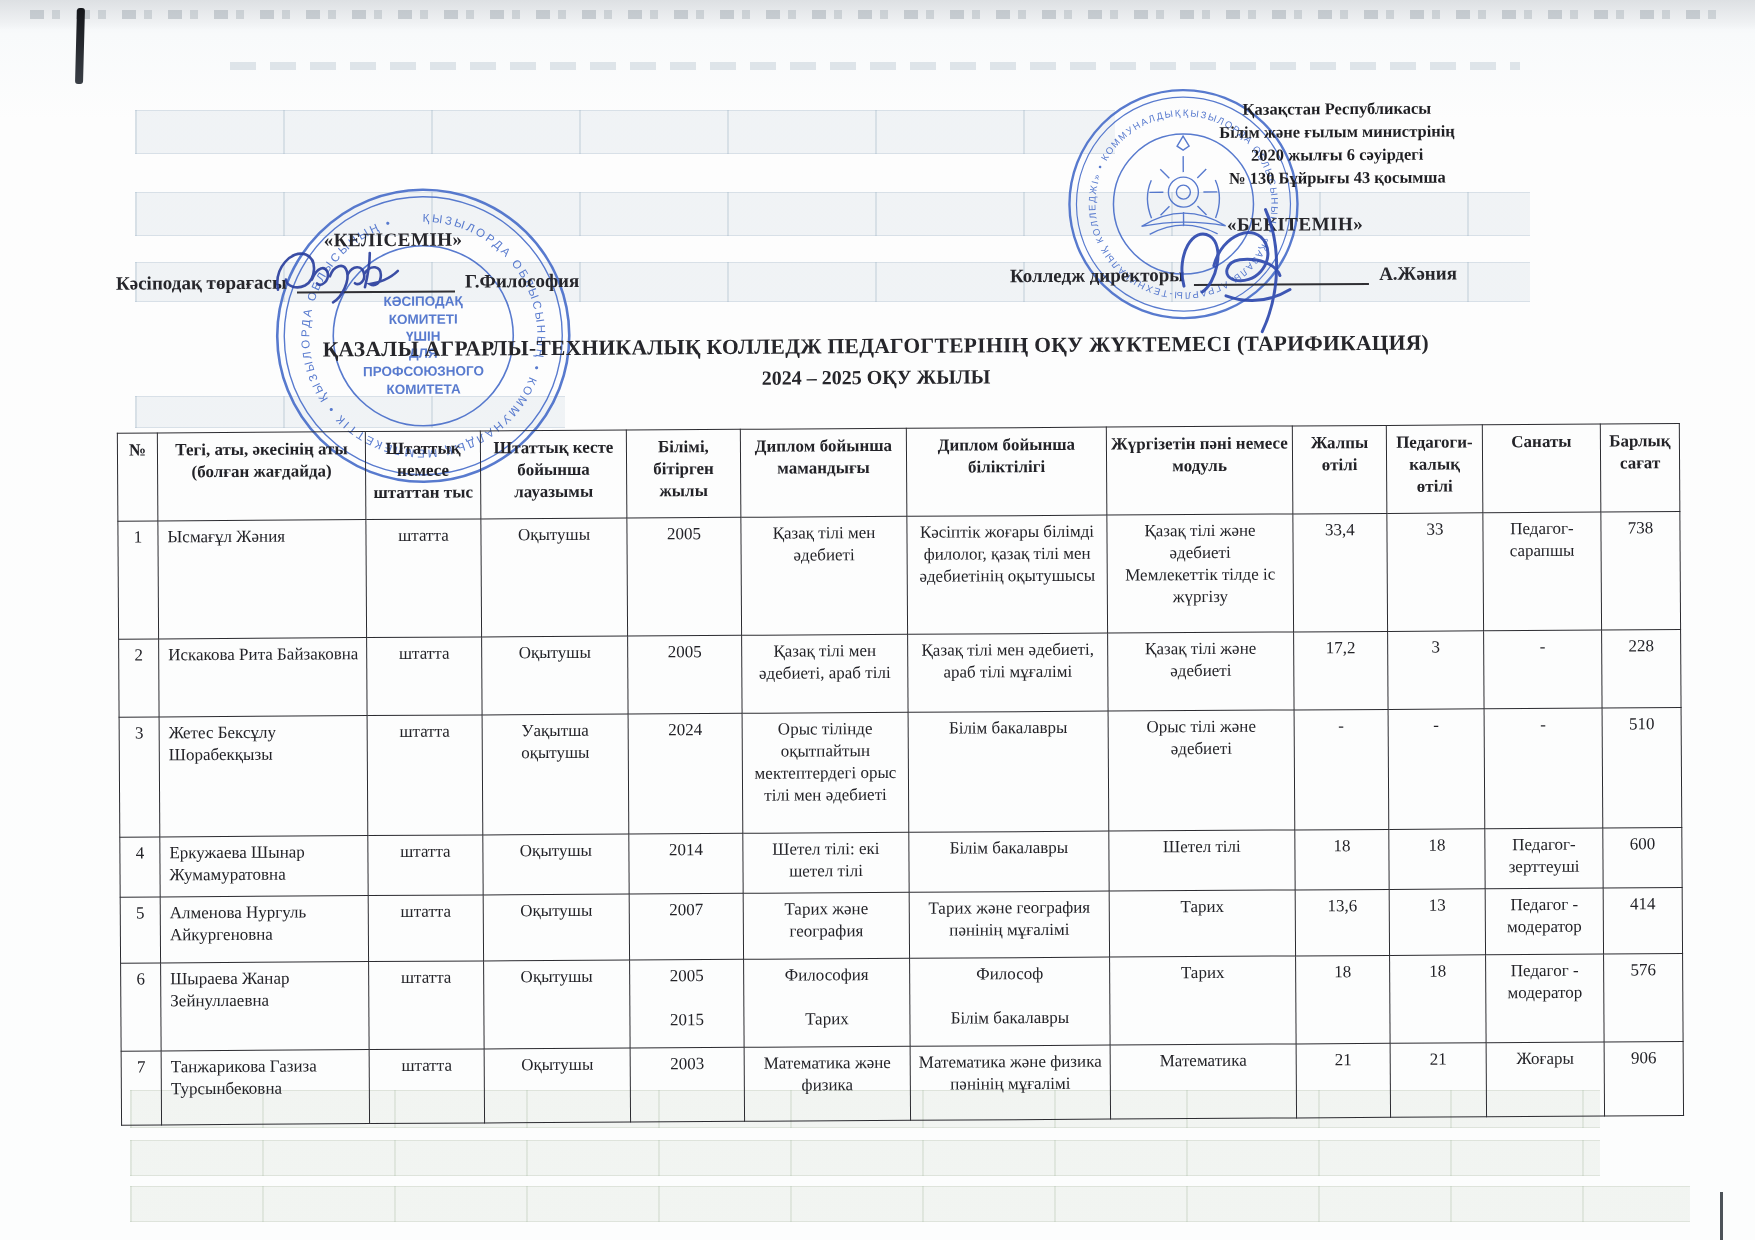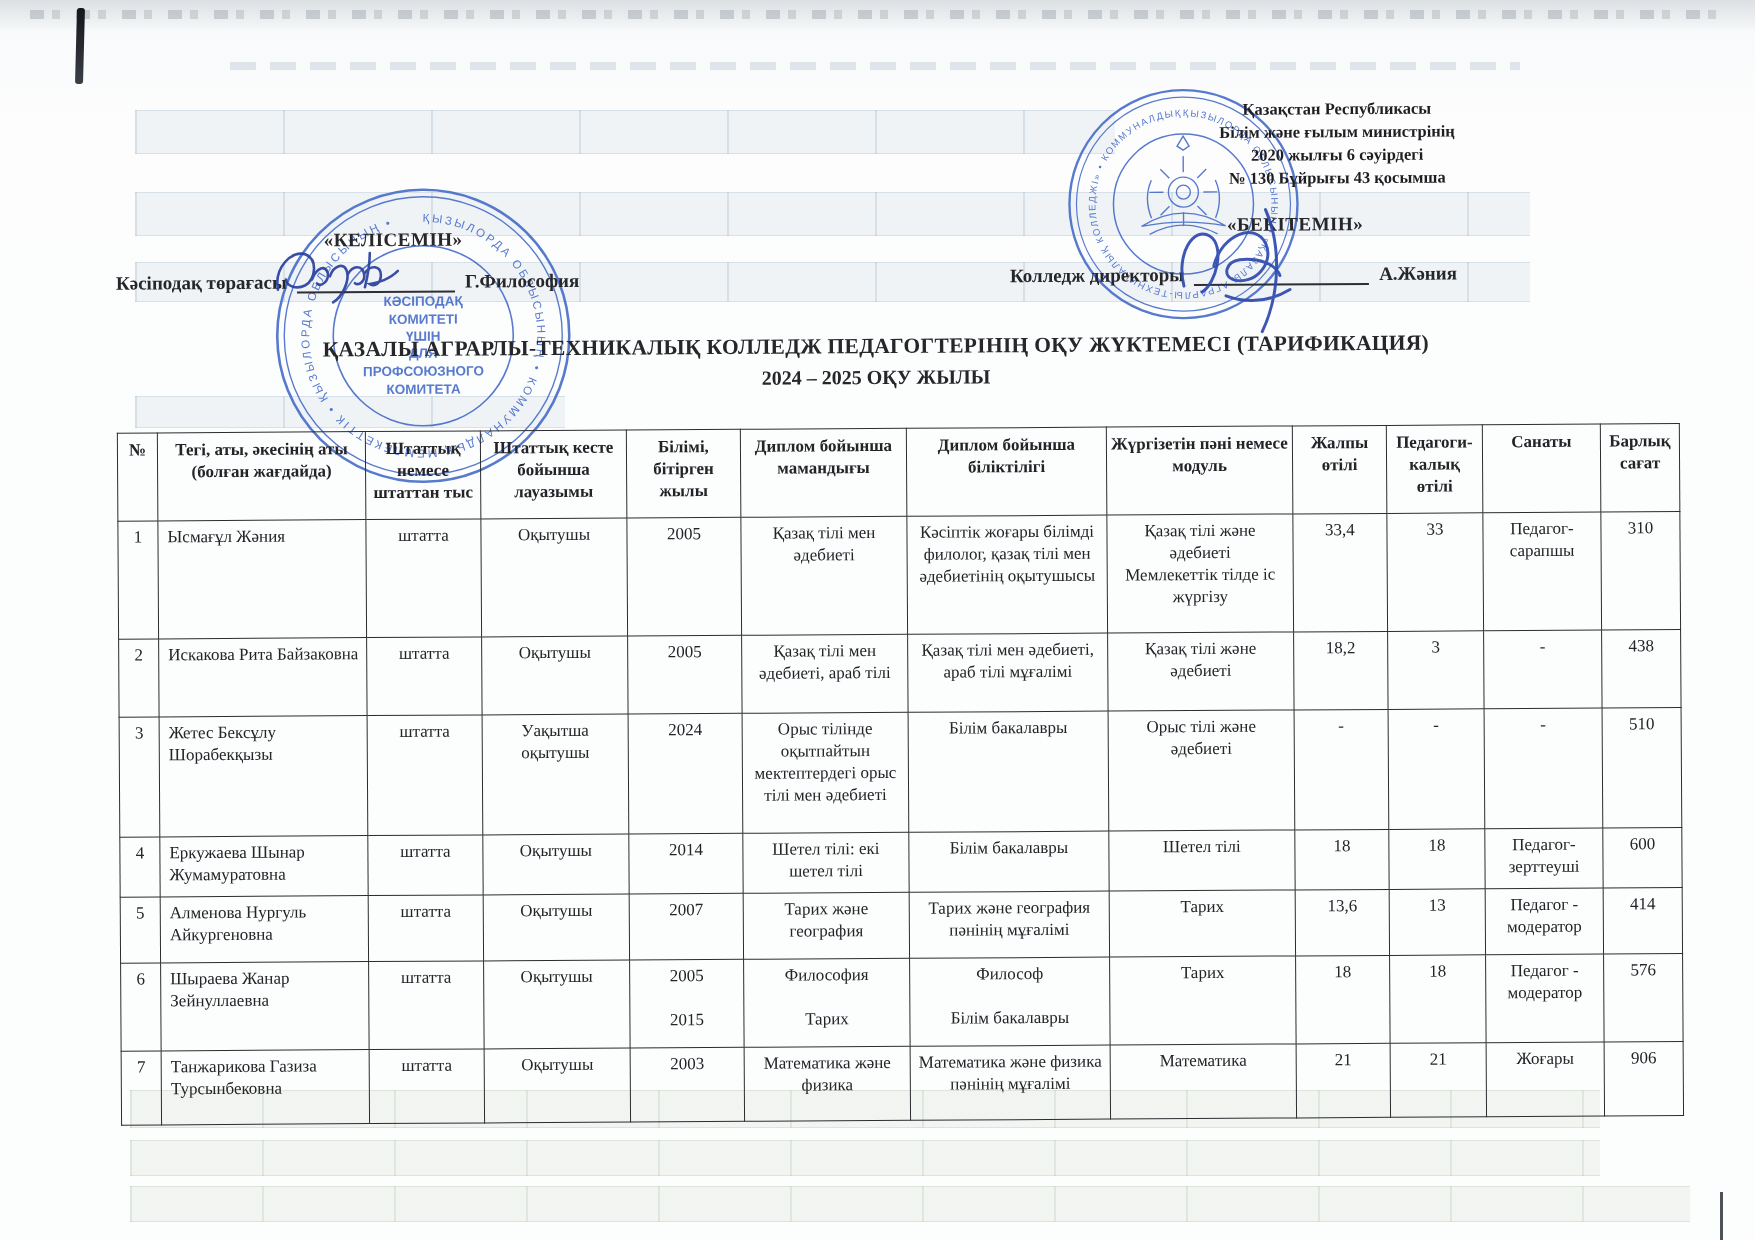--- a/index.html
+++ b/index.html
@@ -216,35 +216,35 @@
             <td>штатта</td>
             <td>Оқытушы</td>
             <td>2005</td>
             <td>Қазақ тілі мен әдебиеті</td>
             <td>Кәсіптік жоғары білімді филолог, қазақ тілі мен әдебиетінің оқытушысы</td>
             <td>Қазақ тілі және әдебиеті
 Мемлекеттік тілде іс жүргізу</td>
             <td>33,4</td>
             <td>33</td>
             <td>Педагог-сарапшы</td>
-            <td>310</td>
+            <td>738</td>
           </tr>
           <tr>
             <td>2</td>
             <td class="name-col">Искакова Рита Байзаковна</td>
             <td>штатта</td>
             <td>Оқытушы</td>
             <td>2005</td>
             <td>Қазақ тілі мен әдебиеті, араб тілі</td>
             <td>Қазақ тілі мен әдебиеті, араб тілі мұғалімі</td>
             <td>Қазақ тілі және әдебиеті</td>
-            <td>18,2</td>
+            <td>17,2</td>
             <td>3</td>
             <td>-</td>
-            <td>438</td>
+            <td>228</td>
           </tr>
           <tr>
             <td>3</td>
             <td class="name-col">Жетес Бексұлу Шорабекқызы</td>
             <td>штатта</td>
             <td>Уақытша оқытушы</td>
             <td>2024</td>
             <td>Орыс тілінде оқытпайтын мектептердегі орыс тілі мен әдебиеті</td>
             <td>Білім бакалавры</td>
             <td>Орыс тілі және әдебиеті</td>

